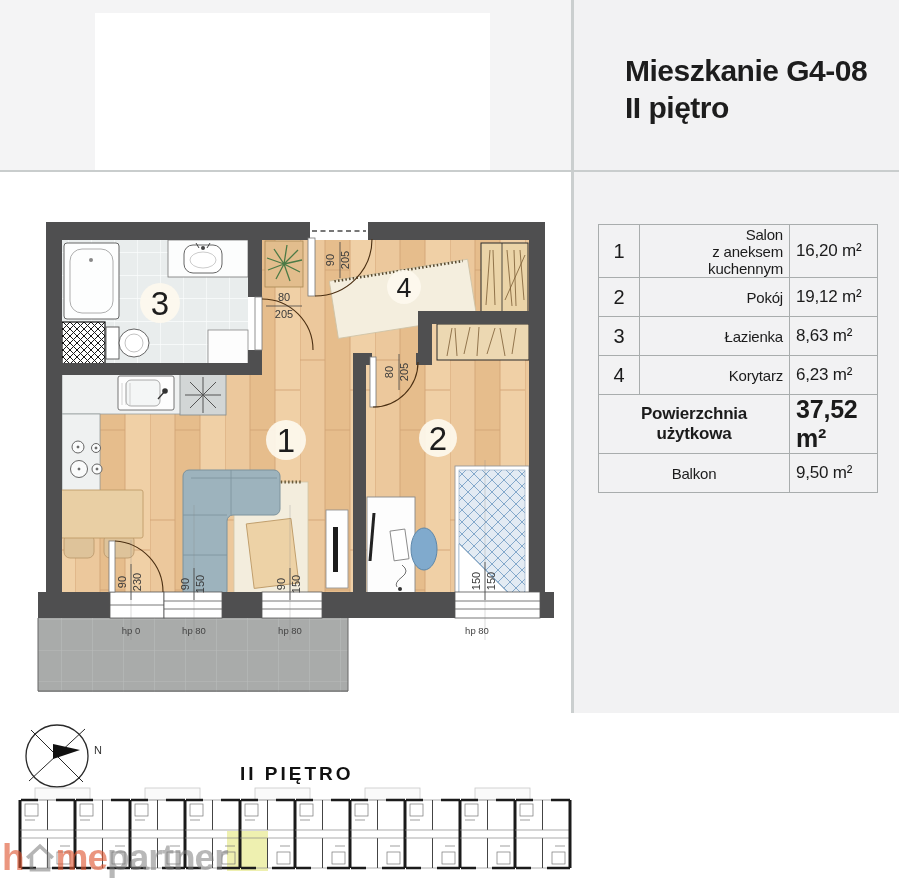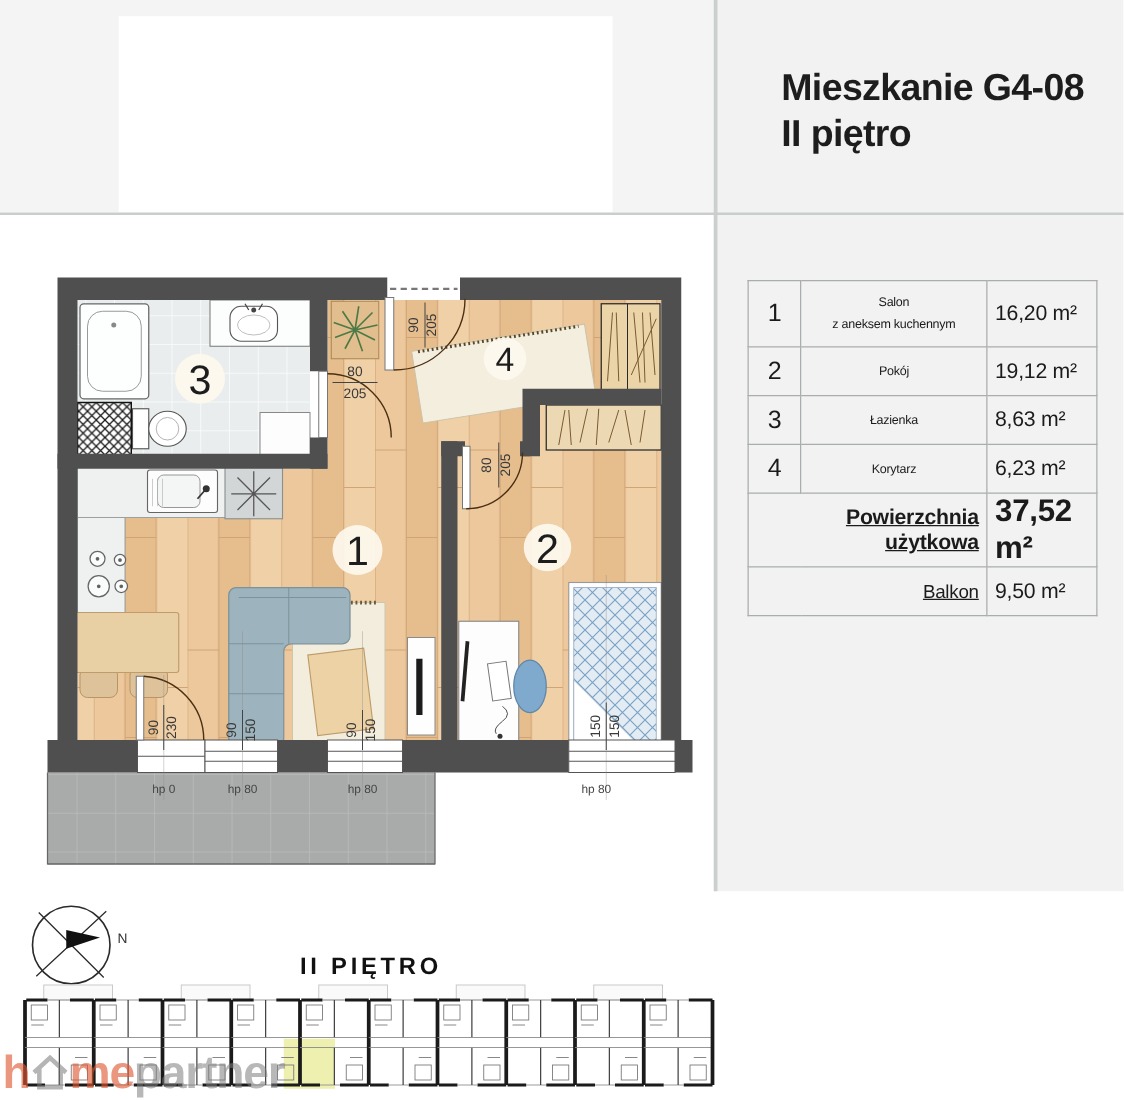--- a/index.html
+++ b/index.html
@@ -14,29 +14,29 @@
   #hdiv{left:0;top:170px;width:899px;height:2px;background:#c9cdcd;}
 
   #title{left:625px;top:52px;width:260px;color:#1d1d1d;font-weight:700;
          font-size:30px;line-height:37px;letter-spacing:-0.5px;}
 
   
   #area-table{left:598px;top:224px;width:280px;border-collapse:collapse;
               color:#1b1b1b;letter-spacing:-0.2px;}
   #area-table td{border:1px solid #a9adad;padding:0 6px;vertical-align:middle;}
   td.c-num{width:34px;text-align:center;font-size:20px;}
-  td.c-name{width:158px;text-align:center;font-size:10px;line-height:17px;white-space:pre-line;}
+  td.c-name{width:158px;text-align:right;font-size:15px;line-height:17px;white-space:pre-line;}
   td.c-val{width:80px;font-size:17px;}
   tr.r1 td{height:52px;}
   tr.rn td{height:38px;}
   tr.rtot td{height:42px;font-weight:700;}
   tr.rtot td.c-name2{font-size:17px;}
   tr.rtot td.c-val{font-size:25px;}
   tr.rbal td{height:38px;}
-  td.c-name2{text-align:right;font-size:15px;text-decoration:underline;}
+  td.c-name2{text-align:center;font-size:15px;}
 
   
   #floor-label{left:240px;top:763px;font-size:19px;font-weight:700;letter-spacing:3px;color:#111;}
 
   
   #watermark{left:2px;top:836px;font-size:37px;font-weight:700;letter-spacing:-1px;line-height:44px;}
   #watermark .wm-o{color:rgba(223,85,48,0.62);}
   #watermark .wm-g{color:rgba(125,125,125,0.55);}
   #watermark svg{vertical-align:-4px;}
 

